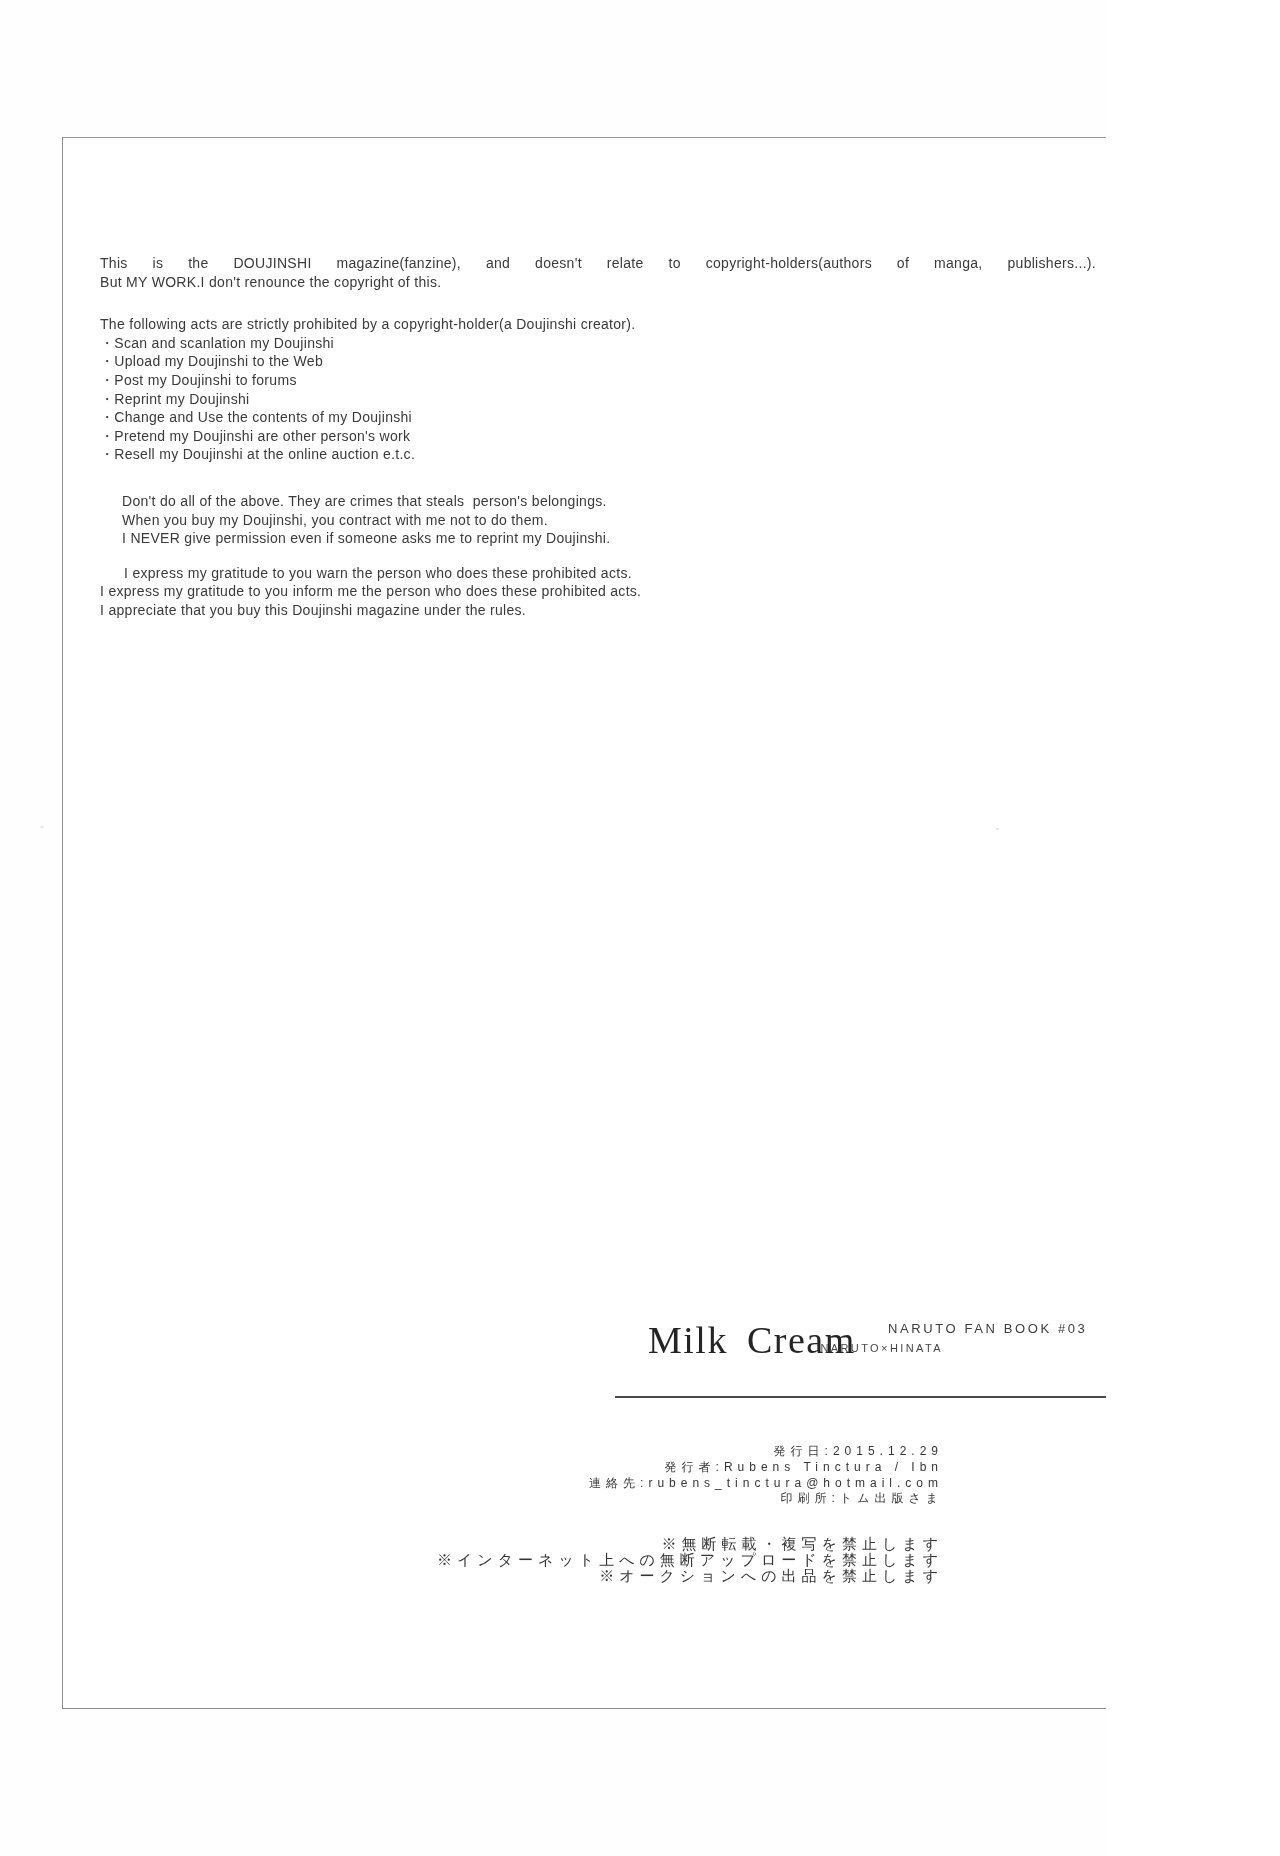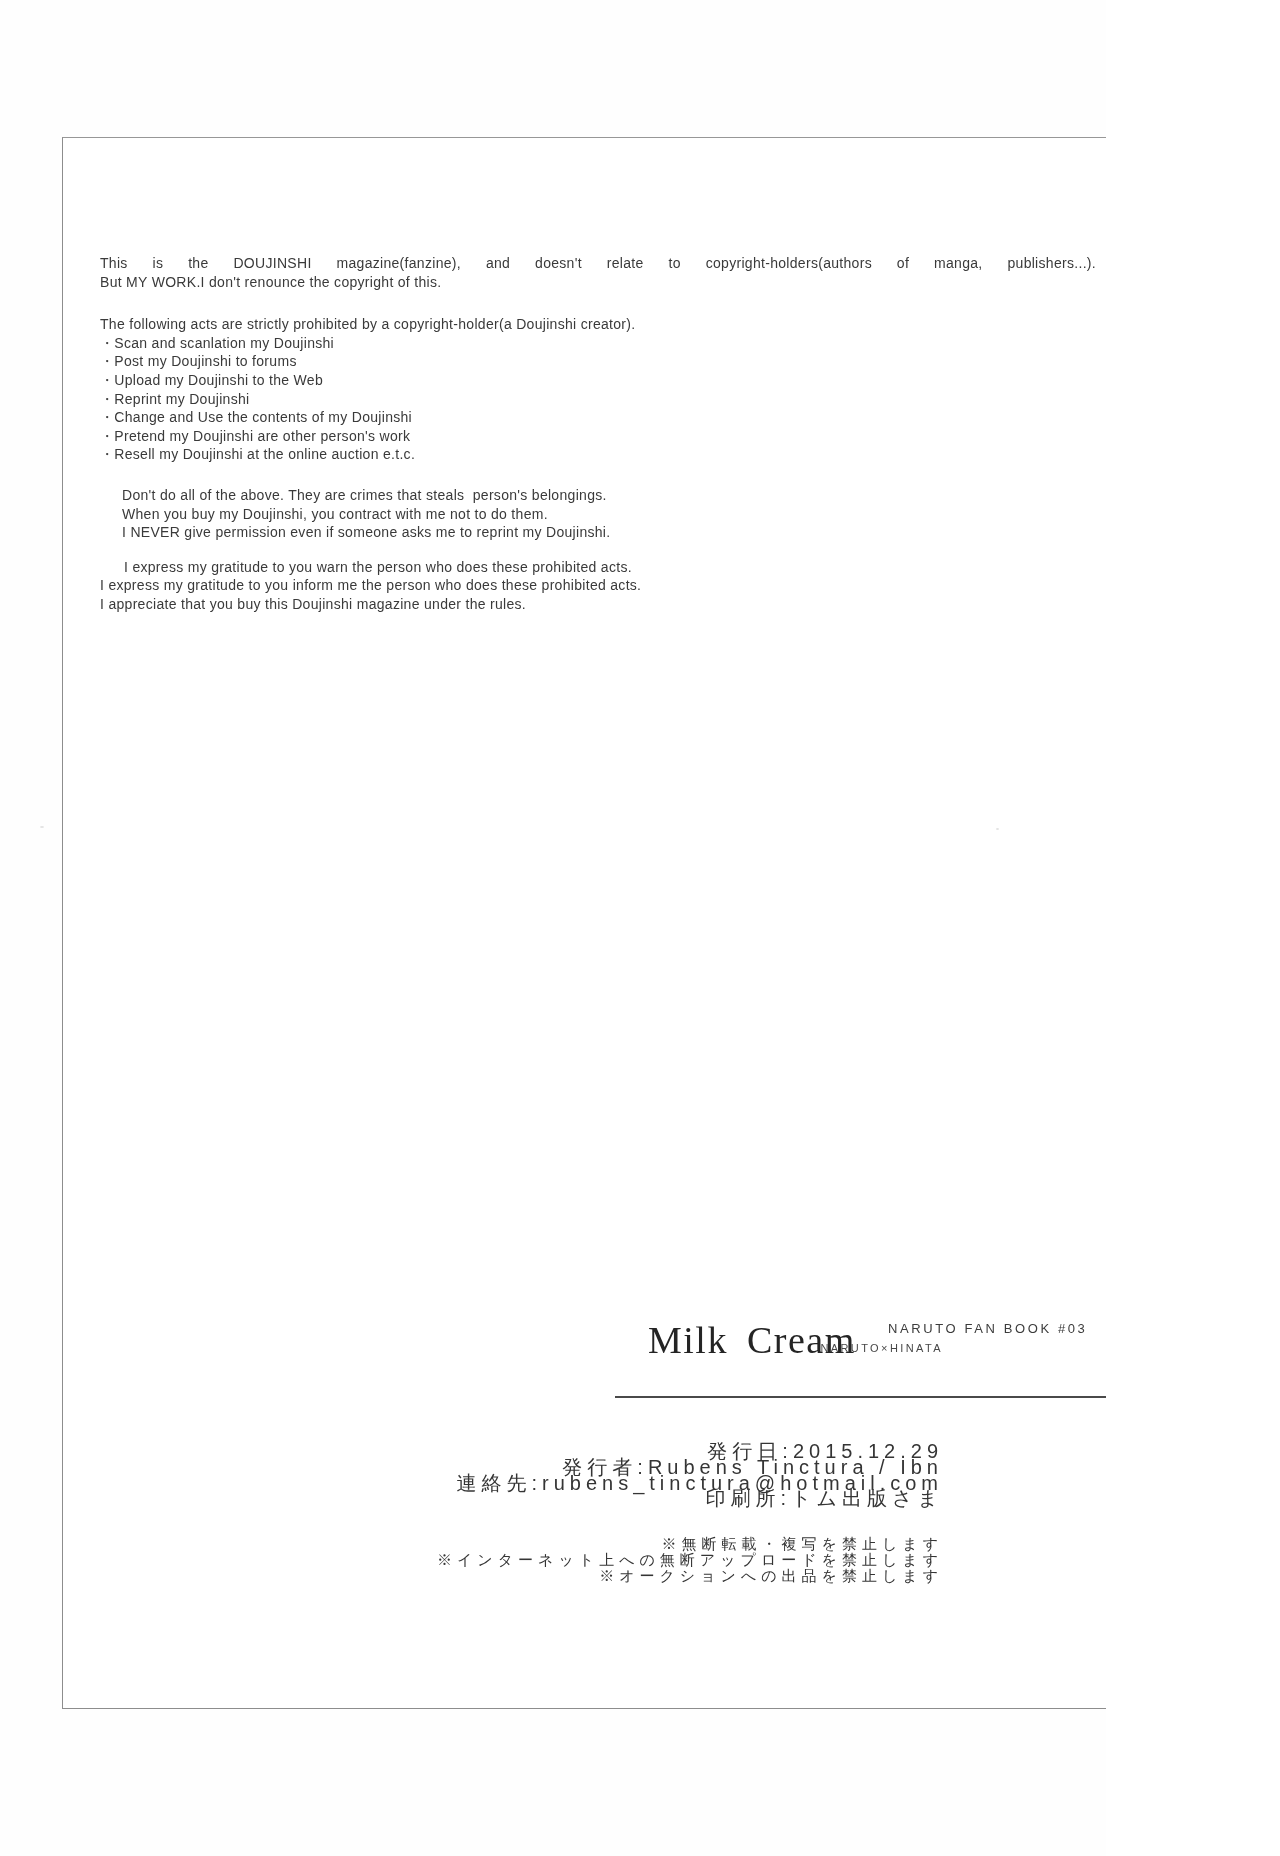--- a/index.html
+++ b/index.html
@@ -25,21 +25,21 @@
     position:absolute;
     left:100px;top:254px;
     width:996px;
     font-size:14px;
     line-height:18.6px;
     letter-spacing:0.3px;
     color:#3a3a3a;
   }
   .notice .para{margin:0;}
   .notice .para.gap-lg{margin-bottom:24px;}
-  .notice .para.gap-md{margin-bottom:22px;}
+  .notice .para.gap-md{margin-bottom:28px;}
   .notice .para.gap-sm{margin-bottom:16px;margin-left:22px;}
   .line{white-space:pre-wrap;}
   .line.justify-full{
     white-space:normal;
     text-align:justify;
     text-align-last:justify;
   }
   
   .milk-title{
     position:absolute;
@@ -70,21 +70,21 @@
   .rule{
     position:absolute;
     left:615px;top:1396px;
     width:556px;height:2px;
     background:#4a4a4a;
   }
   .pub-block{
     position:absolute;
     right:163px;top:1444px;
     text-align:right;
-    font-size:20px;
+    font-size:12px;
     line-height:15.8px;
     letter-spacing:5px;
     color:#353535;
     white-space:nowrap;
   }
   .restrict-block{
     position:absolute;
     right:163px;top:1536px;
     text-align:right;
     font-size:15px;
@@ -106,22 +106,22 @@
 
   <div class="notice">
     <p class="para gap-lg">
       <span class="line justify-full" style="display:block;">This is the DOUJINSHI magazine(fanzine), and doesn't relate to copyright-holders(authors of manga, publishers...).</span>
       <span class="line" style="display:block;">But MY WORK.I don't renounce the copyright of this.</span>
     </p>
 
     <p class="para gap-md">
       <span class="line" style="display:block;">The following acts are strictly prohibited by a copyright-holder(a Doujinshi creator).</span>
       <span class="line" style="display:block;">・Scan and scanlation my Doujinshi</span>
+      <span class="line" style="display:block;">・Upload my Doujinshi to the Web</span>
       <span class="line" style="display:block;">・Post my Doujinshi to forums</span>
-      <span class="line" style="display:block;">・Upload my Doujinshi to the Web</span>
       <span class="line" style="display:block;">・Reprint my Doujinshi</span>
       <span class="line" style="display:block;">・Change and Use the contents of my Doujinshi</span>
       <span class="line" style="display:block;">・Pretend my Doujinshi are other person's work</span>
       <span class="line" style="display:block;">・Resell my Doujinshi at the online auction e.t.c.</span>
     </p>
 
     <p class="para gap-sm">
       <span class="line" style="display:block;">Don't do all of the above. They are crimes that steals  person's belongings.</span>
       <span class="line" style="display:block;">When you buy my Doujinshi, you contract with me not to do them.</span>
       <span class="line" style="display:block;">I NEVER give permission even if someone asks me to reprint my Doujinshi.</span>

